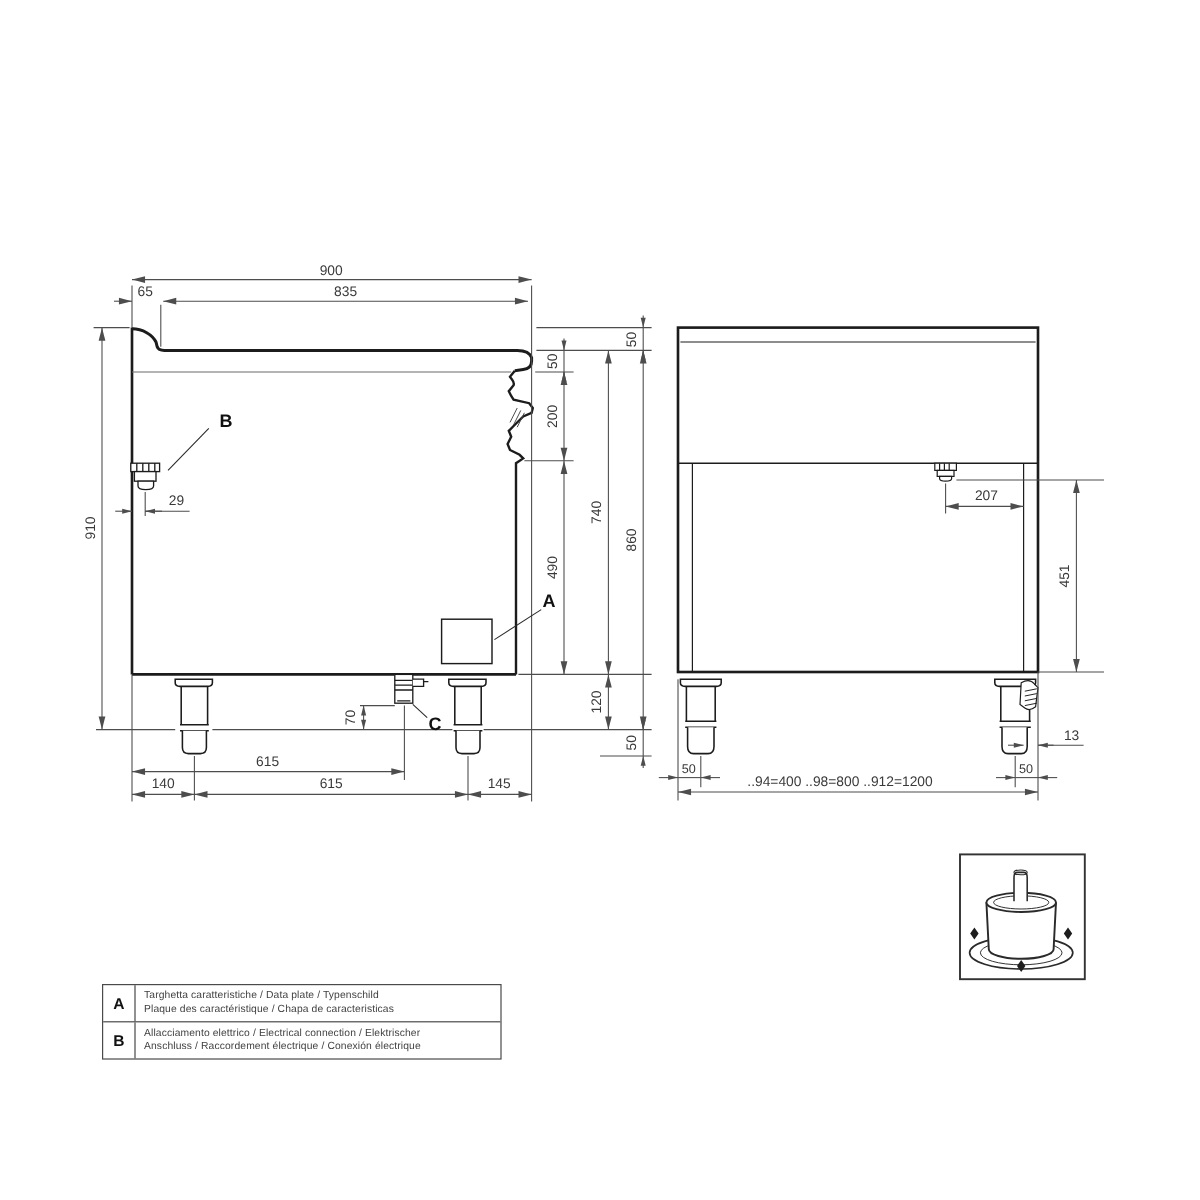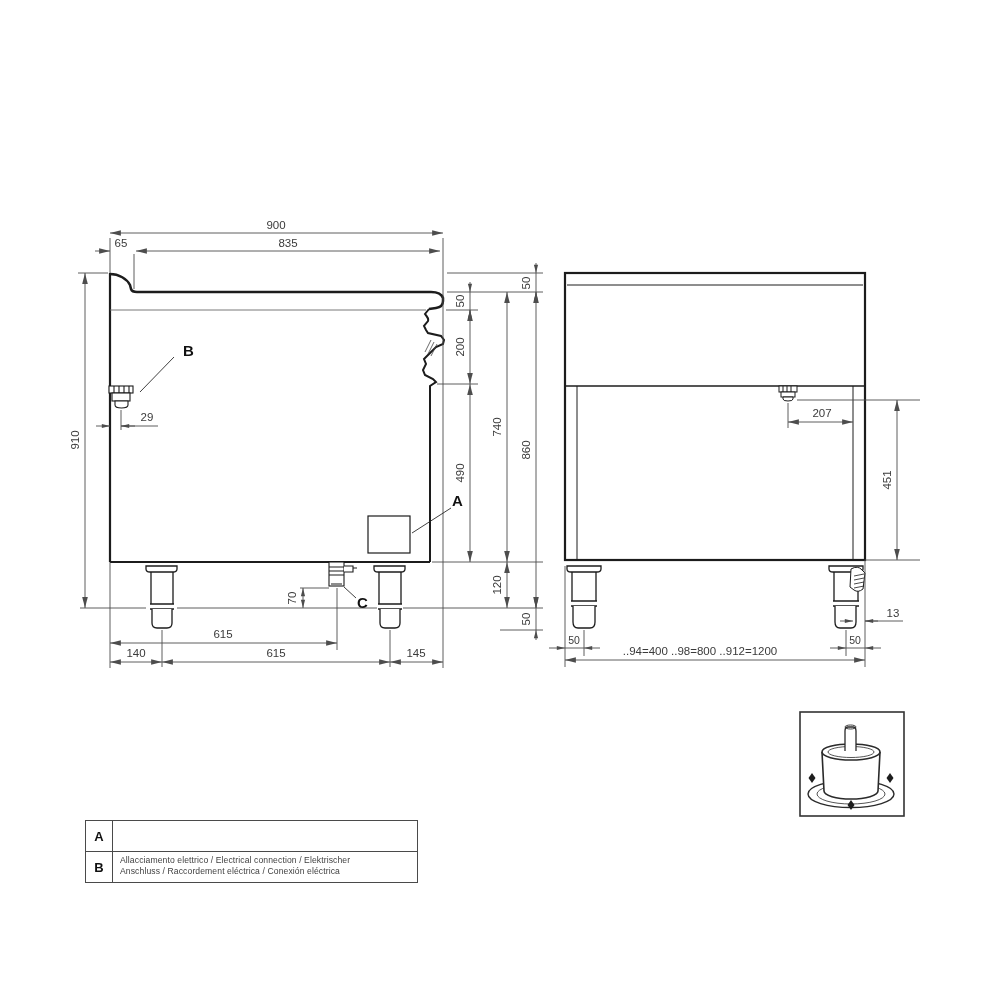--- a/index.html
+++ b/index.html
@@ -208,21 +208,25 @@
       <path d="M812,773 l3.5,5 -3.5,5 -3.5,-5 z"></path>
       <path d="M890,773 l3.5,5 -3.5,5 -3.5,-5 z"></path>
       <path d="M851,800 l3.5,5 -3.5,5 -3.5,-5 z"></path>
     </g>
   </g>
 </svg>
 
 <div class="legend">
   <div class="row">
     <div class="key">A</div>
+    <div class="txt">
+      <div>Targhetta caratteristiche / Data plate / Typenschild</div>
+      <div>Plaque des caractéristique / Chapa de caracteristicas</div>
+    </div>
   </div>
   <div class="row">
     <div class="key">B</div>
     <div class="txt">
       <div>Allacciamento elettrico / Electrical connection / Elektrischer</div>
-      <div>Anschluss / Raccordement eléctrica / Conexión eléctrica</div>
+      <div>Anschluss / Raccordement électrique / Conexión électrique</div>
     </div>
   </div>
 </div>
 
 </body></html>

